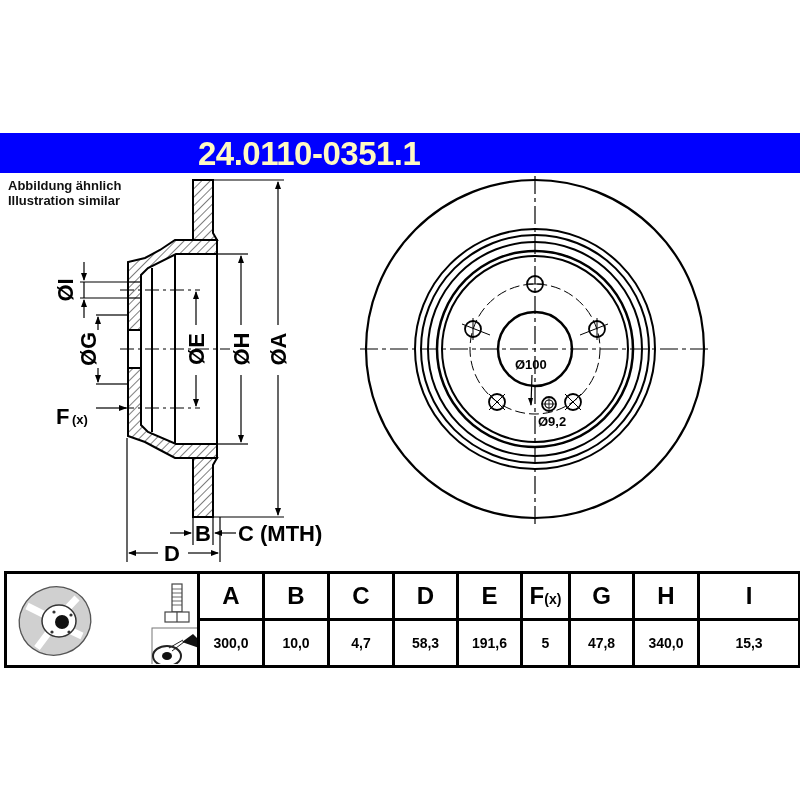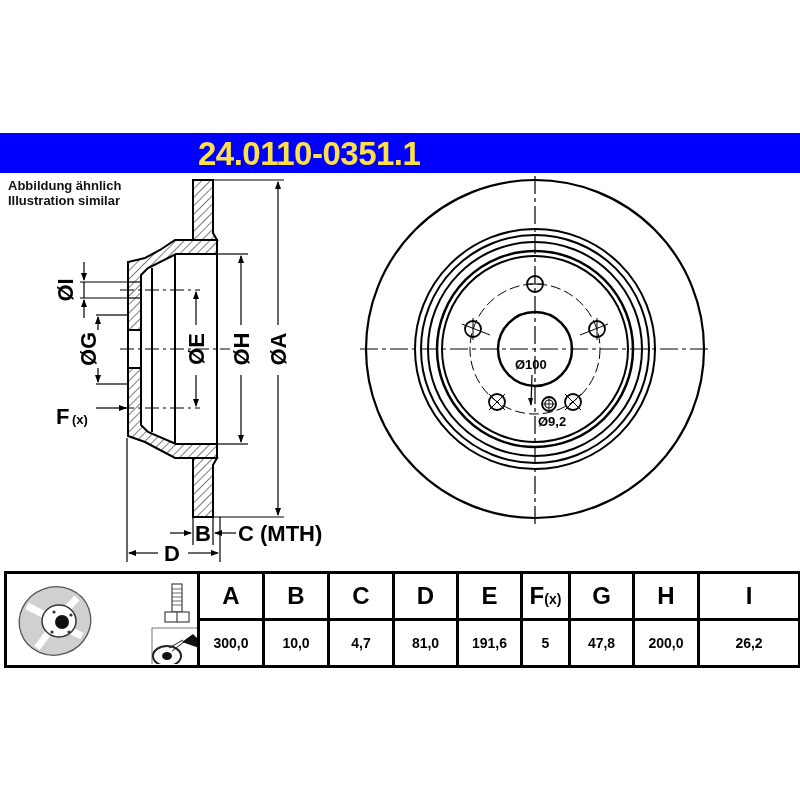--- a/index.html
+++ b/index.html
@@ -1,18 +1,18 @@
 <!DOCTYPE html>
 <html><head>
   <meta charset="utf-8">
   <style>
     html, body { margin: 0; padding: 0; background: #ffffff; }
     body { width: 800px; height: 800px; position: relative; overflow: hidden; font-family: "Liberation Sans", sans-serif; }
     .banner { position: absolute; left: 0; top: 133px; width: 800px; height: 40px; background: #0000ff; }
-    .banner-text { position: absolute; top: 0; height: 40px; line-height: 41px; color: #fde047; font-weight: bold; font-size: 33px; letter-spacing: -0.5px; font-family: "Liberation Sans", sans-serif; }
+    .banner-text { position: absolute; top: 0; height: 40px; line-height: 41px; color: #fef9c3; font-weight: bold; font-size: 33px; letter-spacing: -0.5px; font-family: "Liberation Sans", sans-serif; }
     .note { position: absolute; left: 8px; top: 178px; font-size: 13px; font-weight: bold; line-height: 15px; color: #111; }
     svg.drawing { position: absolute; left: 0; top: 0; }
     .dimtxt { font-family: "Liberation Sans", sans-serif; font-weight: bold; fill: #000; }
     table.spec { position: absolute; left: 4px; top: 571px; width: 794px; height: 94px; border-collapse: collapse; table-layout: fixed; }
     table.spec td { border: 3px solid #000; text-align: center; padding: 0; font-weight: bold; color: #000; }
     table.spec td.hdr { font-size: 24px; height: 44px; }
     table.spec td.val { font-size: 14px; height: 44px; }
     .fx small { font-size: 14px; }
     .icon-cell { position: relative; }
   </style>
@@ -213,21 +213,21 @@
     <td class="hdr">E</td>
     <td class="hdr fx"><span>F</span><small>(x)</small></td>
     <td class="hdr">G</td>
     <td class="hdr">H</td>
     <td class="hdr">I</td>
   </tr>
   <tr>
     <td class="val">300,0</td>
     <td class="val">10,0</td>
     <td class="val">4,7</td>
-    <td class="val">81,0</td>
+    <td class="val">58,3</td>
     <td class="val">191,6</td>
     <td class="val">5</td>
     <td class="val">47,8</td>
-    <td class="val">200,0</td>
-    <td class="val">26,2</td>
+    <td class="val">340,0</td>
+    <td class="val">15,3</td>
   </tr>
 </tbody>
   </table>
 
 </body></html>

